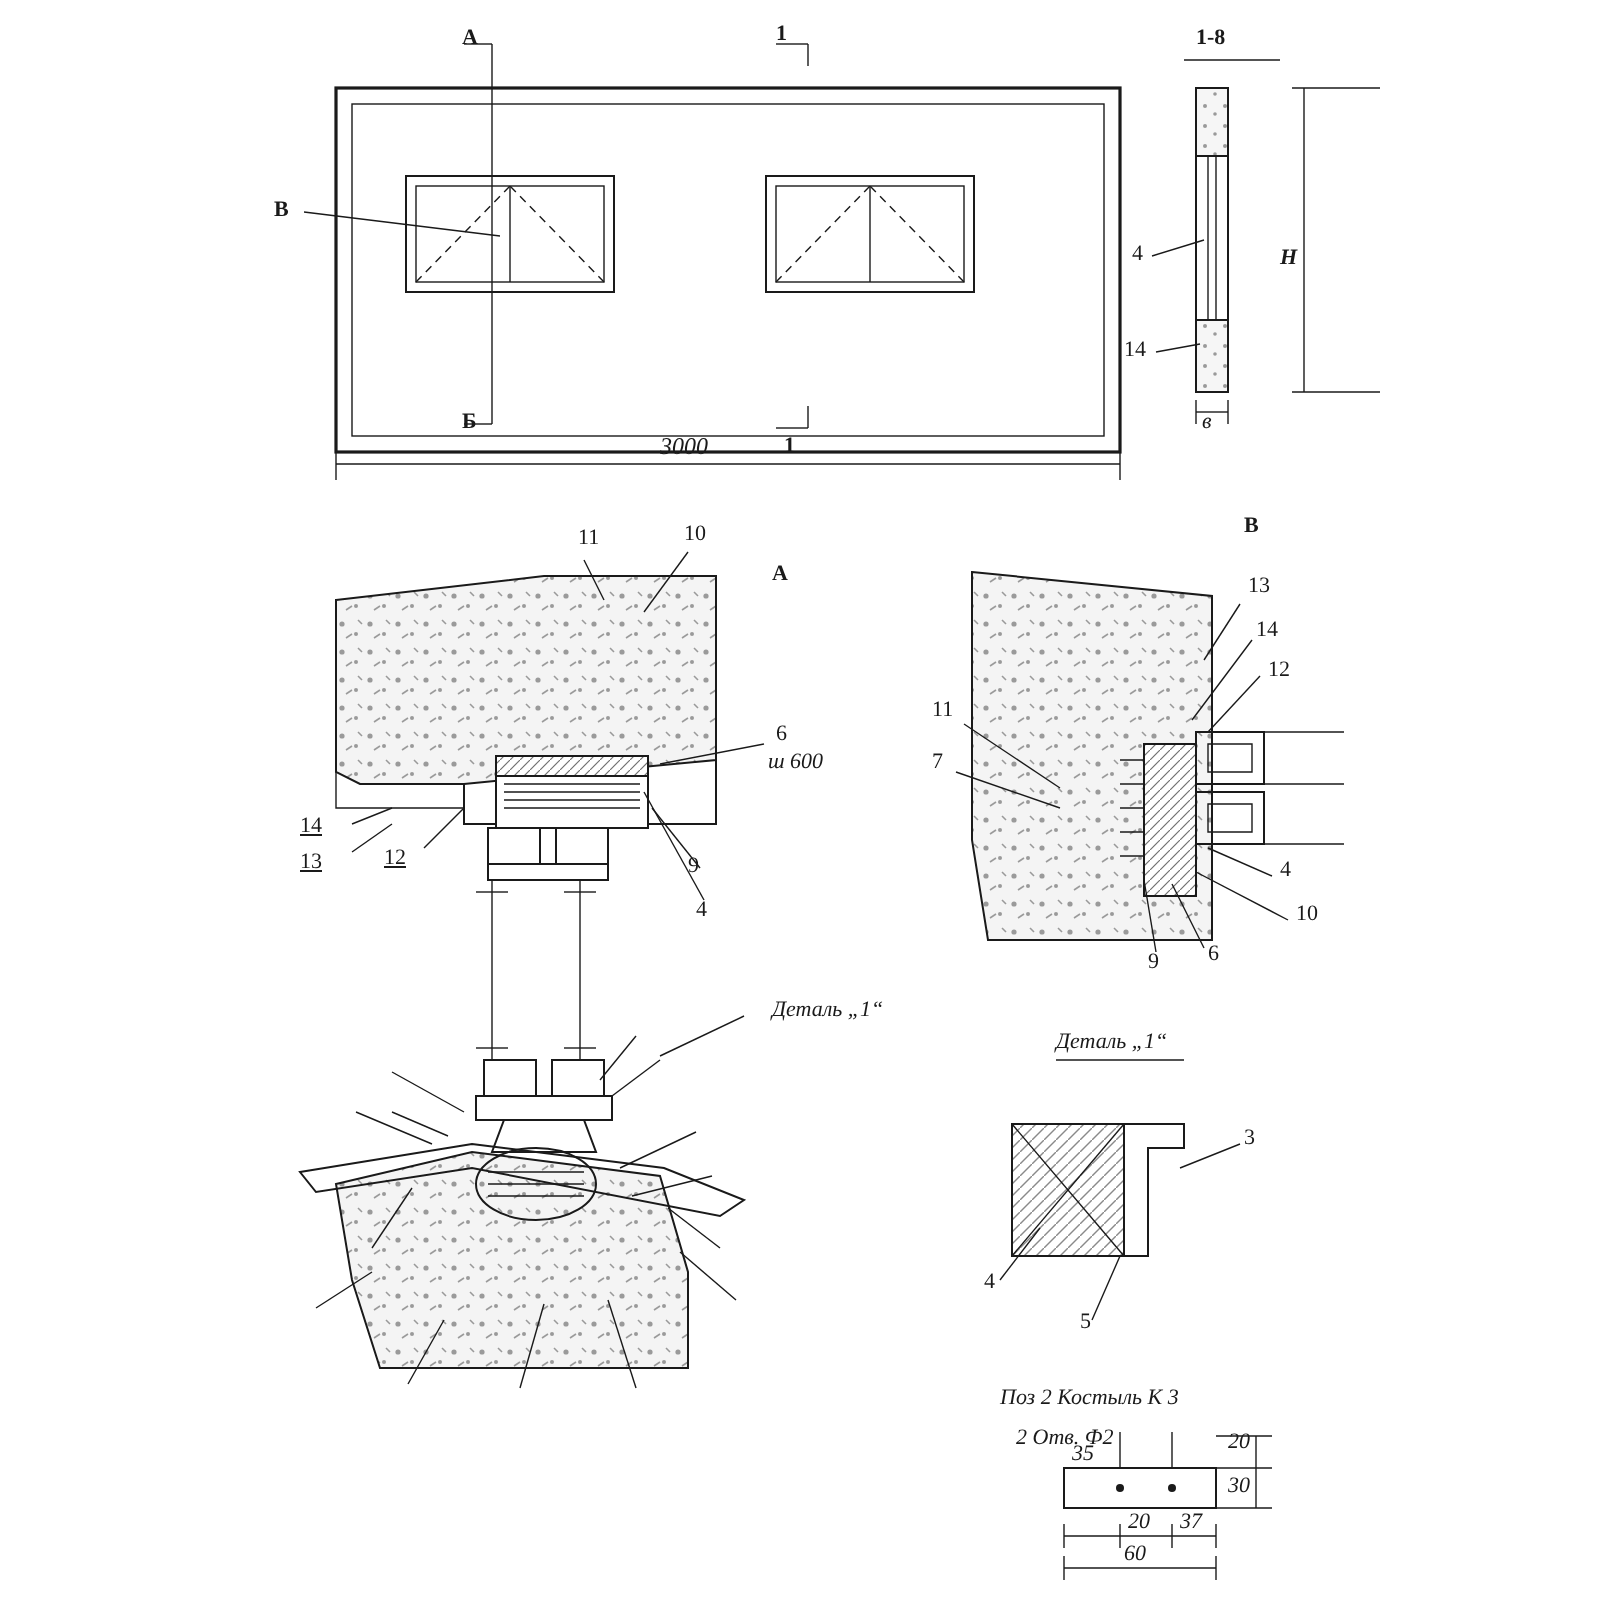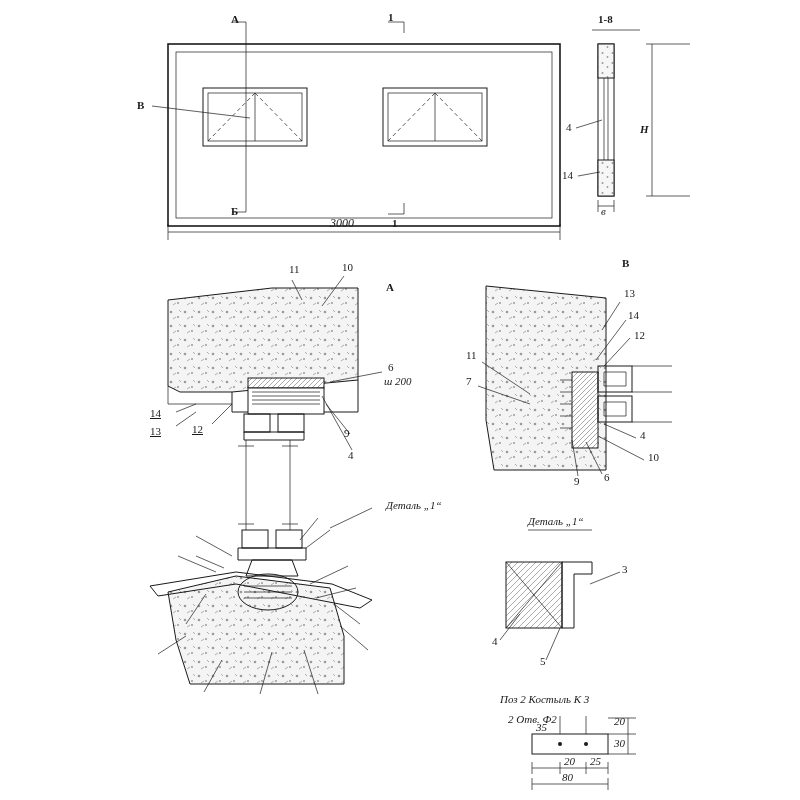--- a/index.html
+++ b/index.html
@@ -220,21 +220,21 @@
   <div class="lbl bold" style="left:598px;top:14px">1-8</div>
   <div class="lbl" style="left:566px;top:122px">4</div>
   <div class="lbl" style="left:562px;top:170px">14</div>
   <div class="lbl bold it" style="left:640px;top:124px">H</div>
   <div class="lbl it" style="left:601px;top:206px">в</div>
 
   <div class="lbl bold" style="left:386px;top:282px">A</div>
   <div class="lbl" style="left:289px;top:264px">11</div>
   <div class="lbl" style="left:342px;top:262px">10</div>
   <div class="lbl" style="left:388px;top:362px">6</div>
-  <div class="lbl it" style="left:384px;top:376px">ш 200</div>
+  <div class="lbl it" style="left:384px;top:376px">ш 600</div>
   <div class="lbl" style="left:344px;top:428px">9</div>
   <div class="lbl" style="left:348px;top:450px">4</div>
   <div class="lbl u" style="left:192px;top:424px">12</div>
   <div class="lbl u" style="left:150px;top:426px">13</div>
   <div class="lbl u" style="left:150px;top:408px">14</div>
 
   <div class="lbl bold" style="left:622px;top:258px">В</div>
   <div class="lbl" style="left:624px;top:288px">13</div>
   <div class="lbl" style="left:628px;top:310px">14</div>
   <div class="lbl" style="left:634px;top:330px">12</div>
@@ -267,16 +267,16 @@
   <div class="lbl" style="left:622px;top:564px">3</div>
   <div class="lbl" style="left:492px;top:636px">4</div>
   <div class="lbl" style="left:540px;top:656px">5</div>
 
   <div class="lbl it" style="left:500px;top:694px">Поз 2  Костыль К 3</div>
   <div class="lbl it" style="left:508px;top:714px">2 Отв. Ф2</div>
   <div class="lbl it" style="left:614px;top:716px">20</div>
   <div class="lbl it" style="left:614px;top:738px">30</div>
   <div class="lbl it" style="left:536px;top:722px">35</div>
   <div class="lbl it" style="left:564px;top:756px">20</div>
-  <div class="lbl it" style="left:590px;top:756px">25</div>
-  <div class="lbl it" style="left:562px;top:772px">80</div>
+  <div class="lbl it" style="left:590px;top:756px">37</div>
+  <div class="lbl it" style="left:562px;top:772px">60</div>
 
 </div>
 
 </body></html>

